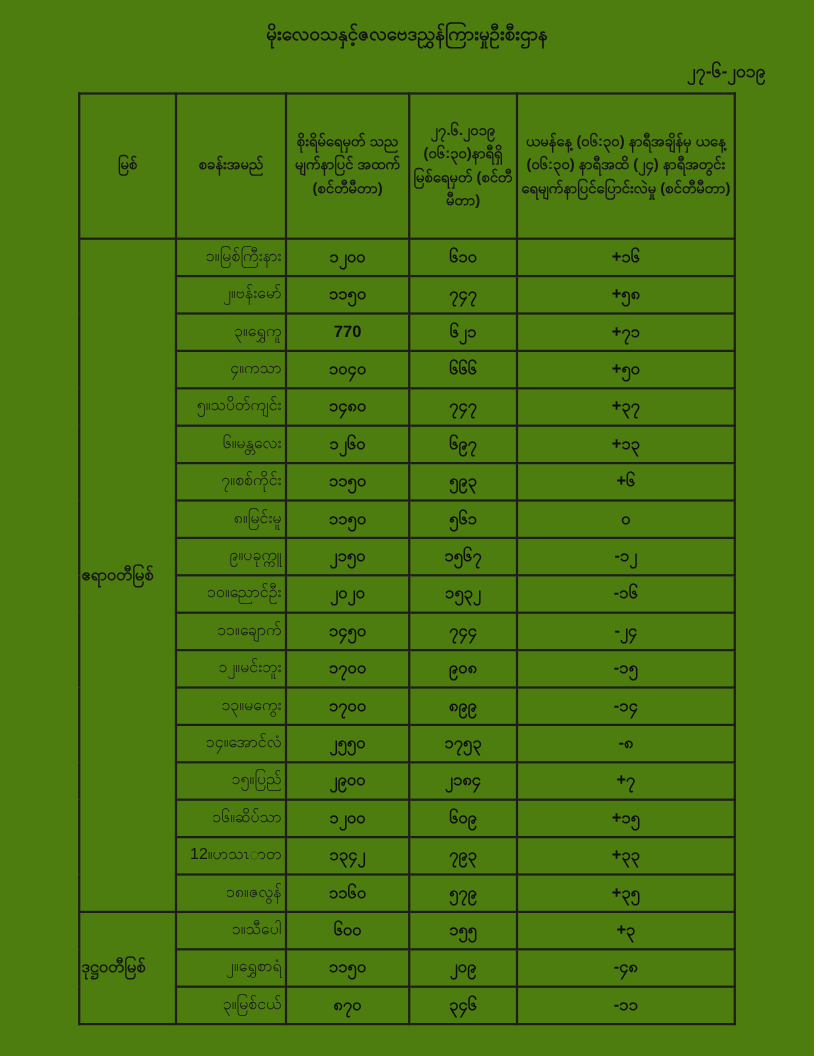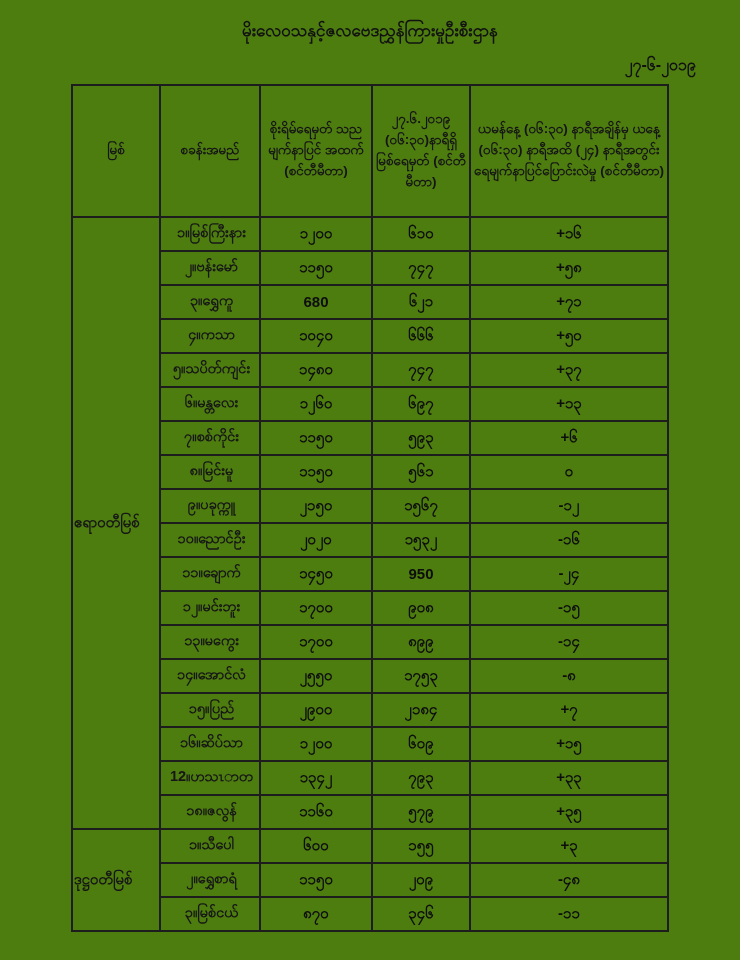--- a/index.html
+++ b/index.html
@@ -62,27 +62,26 @@
   .col-level   { width: 98px;  }
   .col-change  { width: 198px; }
   .river-cell {
     text-align: left;
     vertical-align: middle;
     font-size: 15px;
     font-weight: 600;
     color: #161616;
   }
   .station-cell {
-    text-align: center;
+    text-align: right;
     padding: 2px 3px 2px 6px;
     font-size: 14.5px;
     height: 28px;
     color: #161616;
     white-space: nowrap;
-    font-weight: bold;
   }
   .num-cell {
     text-align: center;
     font-weight: bold;
     font-size: 15px;
     color: #0d0d0d;
     padding: 2px 3px;
   }
 </style>
 </head>
@@ -122,21 +121,21 @@
           <td class="num-cell">+၁၆</td>
         </tr>
         <tr>
           <td class="station-cell">၂။ဗန်းမော်</td>
           <td class="num-cell">၁၁၅၀</td>
           <td class="num-cell">၇၄၇</td>
           <td class="num-cell">+၅၈</td>
         </tr>
         <tr>
           <td class="station-cell">၃။ရွှေကူ</td>
-          <td class="num-cell">680</td>
+          <td class="num-cell">770</td>
           <td class="num-cell">၆၂၁</td>
           <td class="num-cell">+၇၁</td>
         </tr>
         <tr>
           <td class="station-cell">၄။ကသာ</td>
           <td class="num-cell">၁၀၄၀</td>
           <td class="num-cell">၆၆၆</td>
           <td class="num-cell">+၅၀</td>
         </tr>
         <tr>
@@ -171,21 +170,21 @@
         </tr>
         <tr>
           <td class="station-cell">၁၀။ညောင်ဦး</td>
           <td class="num-cell">၂၀၂၀</td>
           <td class="num-cell">၁၅၃၂</td>
           <td class="num-cell">-၁၆</td>
         </tr>
         <tr>
           <td class="station-cell">၁၁။ချောက်</td>
           <td class="num-cell">၁၄၅၀</td>
-          <td class="num-cell">950</td>
+          <td class="num-cell">၇၄၄</td>
           <td class="num-cell">-၂၄</td>
         </tr>
         <tr>
           <td class="station-cell">၁၂။မင်းဘူး</td>
           <td class="num-cell">၁၇၀၀</td>
           <td class="num-cell">၉၀၈</td>
           <td class="num-cell">-၁၅</td>
         </tr>
         <tr>
           <td class="station-cell">၁၃။မကွေး</td>

